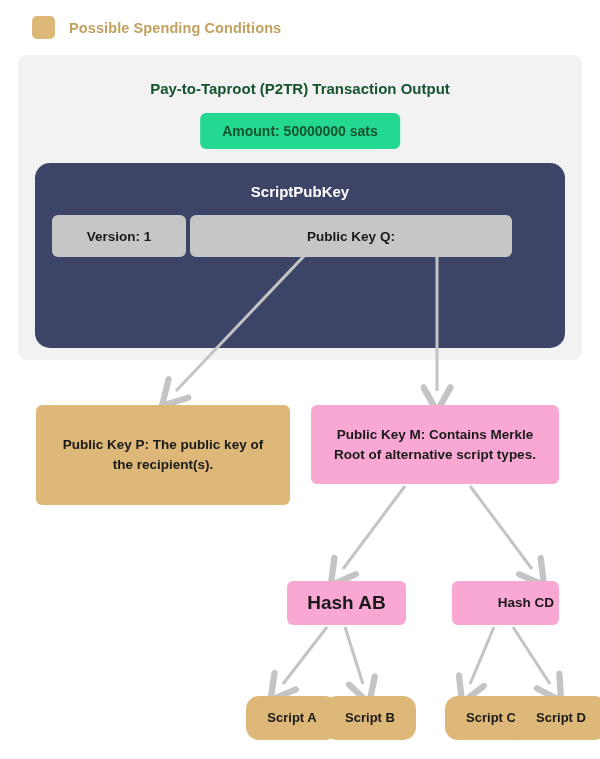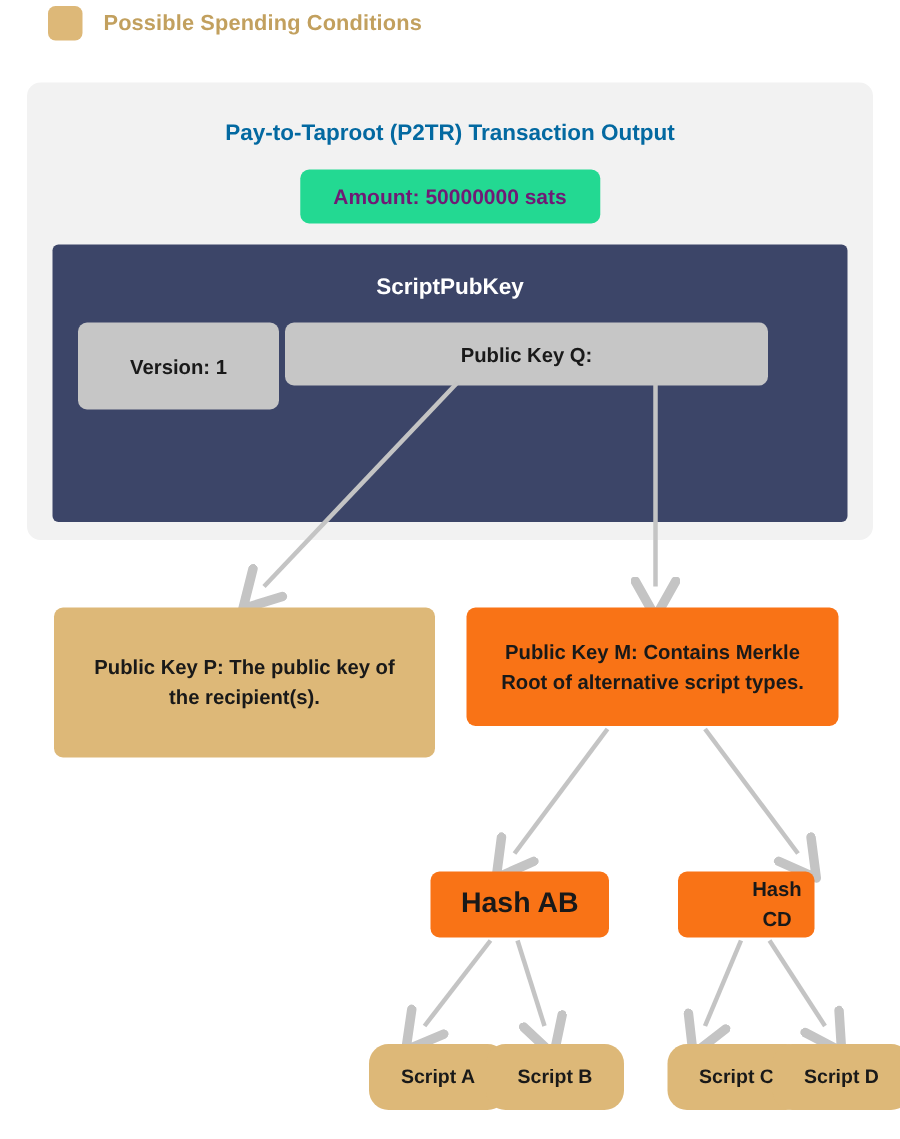--- a/index.html
+++ b/index.html
@@ -13,21 +13,21 @@
     position: relative;
     font-family: "Liberation Sans", sans-serif;
     overflow: hidden;
     color: #1d1d1d;
   }
 
   
   #legend {
     position: absolute;
     left: 32px;
-    top: 4px;
+    top: 16px;
     display: flex;
     align-items: center;
     gap: 14px;
   }
   #legend .swatch {
     width: 23px;
     height: 23px;
     border-radius: 5px;
     background: #ddb878;
   }
@@ -52,46 +52,46 @@
   }
 
   #tx-title {
     position: absolute;
     left: 0;
     top: 25px;
     width: 100%;
     text-align: center;
     font-size: 15px;
     font-weight: 700;
-    color: #0369a1;
+    color: #14532d;
   }
 
   #amount-badge {
     position: absolute;
     left: 50%;
     transform: translateX(-50%);
     top: 58px;
     padding: 10px 22px;
     background: #23d992;
     border-radius: 6px;
-    color: #701a75;
+    color: #14532d;
     font-size: 14px;
     font-weight: 700;
     white-space: nowrap;
   }
 
   
   #scriptpubkey-box {
     position: absolute;
     left: 17px;
     top: 108px;
     width: 530px;
     height: 185px;
     background: #3c4568;
-    border-radius: 4px;
+    border-radius: 15px;
     box-sizing: border-box;
   }
   #scriptpubkey-title {
     position: absolute;
     left: 0;
     top: 20px;
     width: 100%;
     text-align: center;
     font-size: 15px;
     font-weight: 700;
@@ -106,21 +106,21 @@
     justify-content: center;
     font-size: 13.5px;
     font-weight: 600;
     color: #191919;
     box-sizing: border-box;
   }
   #field-version {
     left: 17px;
     top: 52px;
     width: 134px;
-    height: 58px;
+    height: 42px;
   }
   #field-pubkey-q {
     left: 155px;
     top: 52px;
     width: 322px;
     height: 42px;
   }
 
   
   #arrow-layer {
@@ -139,21 +139,21 @@
     display: flex;
     align-items: center;
     justify-content: center;
     text-align: center;
     box-sizing: border-box;
     font-weight: 600;
     color: #191919;
     line-height: 1.45;
   }
   .node.tan  { background: #ddb878; }
-  .node.gray { background: #f97316; }
+  .node.gray { background: #f9a8d4; }
 
   #node-pubkey-p {
     left: 36px;
     top: 405px;
     width: 254px;
     height: 100px;
     font-size: 13.5px;
     padding: 0 18px;
   }
   #node-pubkey-m {
@@ -168,21 +168,21 @@
   #node-hash-ab {
     left: 287px;
     top: 581px;
     width: 119px;
     height: 44px;
     font-size: 19px;
   }
   #node-hash-cd {
     left: 452px;
     top: 581px;
-    width: 91px;
+    width: 107px;
     height: 44px;
     font-size: 13.5px;
     padding-left: 41px;
   }
 
   .script-node {
     top: 696px;
     width: 92px;
     height: 44px;
     font-size: 13px;

